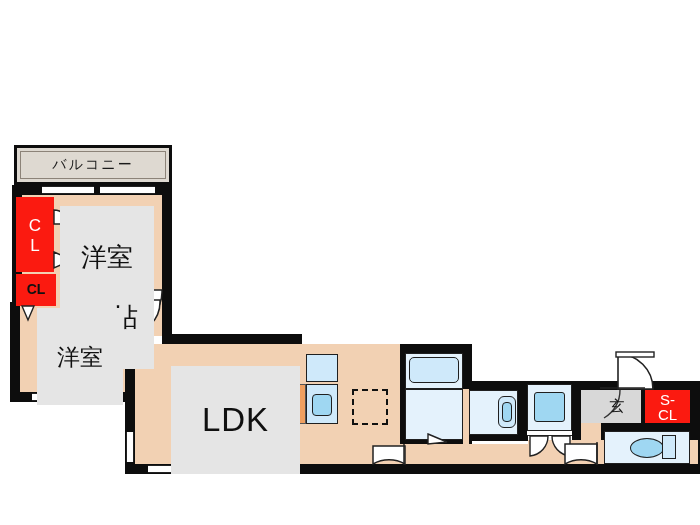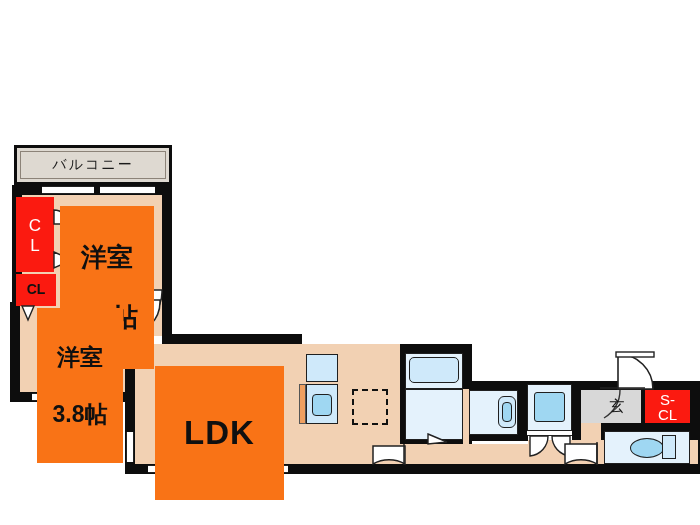--- a/index.html
+++ b/index.html
@@ -37,22 +37,22 @@
   
   .lbl {
     position: absolute;
     color: #101010;
     text-align: center;
     line-height: 1.05;
     white-space: pre;
     letter-spacing: 0px;
   }
   .lbl-room {
-    background: #f97316;
-    font-weight: 700;
+    background: #e5e5e5;
+    font-weight: 400;
   }
   .room-name  { font-size: 26px; display:block; }
   .room-size  { font-size: 26px; display:block; }
   .room-name-s{ font-size: 23px; display:block; }
   .room-size-s{ font-size: 23px; display:block; }
   .ldk-name   { font-size: 33px; display:block; letter-spacing: 1px;}
   .ldk-size   { font-size: 33px; display:block; }
 
   .lbl-balcony {
     font-size: 14px;
@@ -240,22 +240,21 @@
     </g>
   </svg>
 
   <div class="lbl lbl-room" style="left:60px; top:162px; width:90px; padding:4px 2px;">
     <span class="room-name">洋室</span>
     <span class="room-size">4.8帖</span>
   </div>
 
   <div class="lbl lbl-room" style="left:37px; top:264px; width:82px; padding:3px 2px;">
     <span class="room-name-s">洋室</span>
-    <span class="room-size-s">3.8帖</span>
   </div>
 
-  <div class="lbl lbl-room" style="left:155px; top:322px; width:125px; padding:16px 2px;">
+  <div class="lbl lbl-room" style="left:171px; top:322px; width:125px; padding:3px 2px;">
     <span class="ldk-name">LDK</span>
   </div>
 
   <div class="lbl lbl-genkan" style="left:601px; top:354px; width:32px; text-align:center;">玄</div>
 
 </div>
 
 </body></html>

